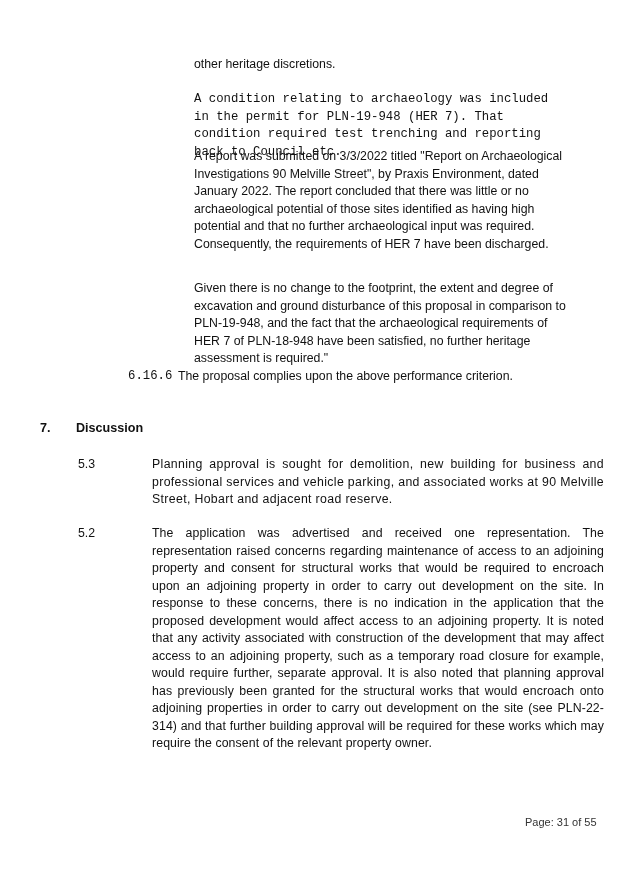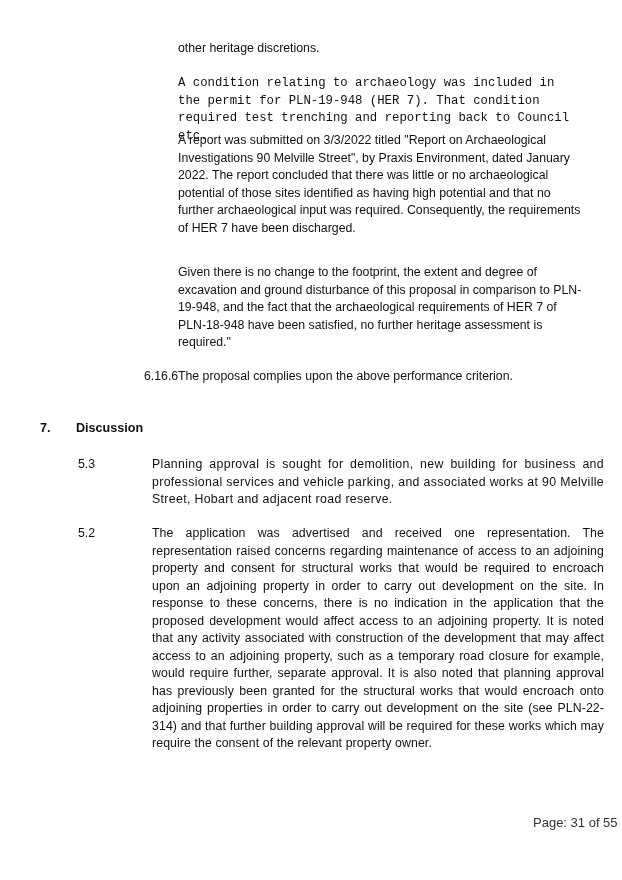--- a/index.html
+++ b/index.html
@@ -3,44 +3,44 @@
   <meta charset="utf-8">
   <style>
     html, body { margin: 0; padding: 0; background: #ffffff; }
     body {
       width: 622px; height: 880px; position: relative; overflow: hidden;
       font-family: "Liberation Sans", sans-serif; color: #111111;
       font-size: 12.3px; line-height: 17.5px;
     }
     .abs { position: absolute; }
     .quote { left: 178px; width: 405px; }
-    .quote p { margin: 0; }
+    .quote p { margin: 16px; }
     .num { position: absolute; }
     .body-text { left: 128px; width: 452px; text-align: justify; margin-left: 24px; }
     .heading { font-weight: bold; font-size: 12.6px; }
-    .footer { font-size: 13px; color: #333; margin-left: 8px; }
+    .footer { font-size: 11px; color: #333; }
   </style>
 </head>
 <body>
 
 <div class="abs quote" style="top:40px;">
   <p>other heritage discretions.</p>
 </div>
 <div class="abs quote" style="top:75px;font-family:Liberation Mono, monospace;">
   <p>A condition relating to archaeology was included in the permit for PLN-19-948 (HER 7). That condition required test trenching and reporting back to Council etc.</p>
 </div>
 <div class="abs quote" style="top:132px;">
   <p>A report was submitted on 3/3/2022 titled "Report on Archaeological Investigations 90 Melville Street", by Praxis Environment, dated January 2022. The report concluded that there was little or no archaeological potential of those sites identified as having high potential and that no further archaeological input was required. Consequently, the requirements of HER 7 have been discharged.</p>
 </div>
 <div class="abs quote" style="top:264px;">
   <p>Given there is no change to the footprint, the extent and degree of excavation and ground disturbance of this proposal in comparison to PLN-19-948, and the fact that the archaeological requirements of HER 7 of PLN-18-948 have been satisfied, no further heritage assessment is required."</p>
 </div>
 
 <div class="abs" style="top:368px; left:128px; width:460px;">
-  <span class="num" style="left:16px;">6.16.6</span>
+  <span class="num" style="left:0;font-family:Liberation Mono, monospace;">6.16.6</span>
   <span class="num" style="left:50px; white-space:nowrap;">The proposal complies upon the above performance criterion.</span>
 </div>
 
 <div class="abs heading" style="top:420px; left:40px; width:300px;">
   <span class="num" style="left:0;">7.</span>
   <span class="num" style="left:36px;">Discussion</span>
 </div>
 
 <div class="abs" style="top:456px; left:0; width:622px;">
   <span class="num" style="left:78px;">5.3</span>

